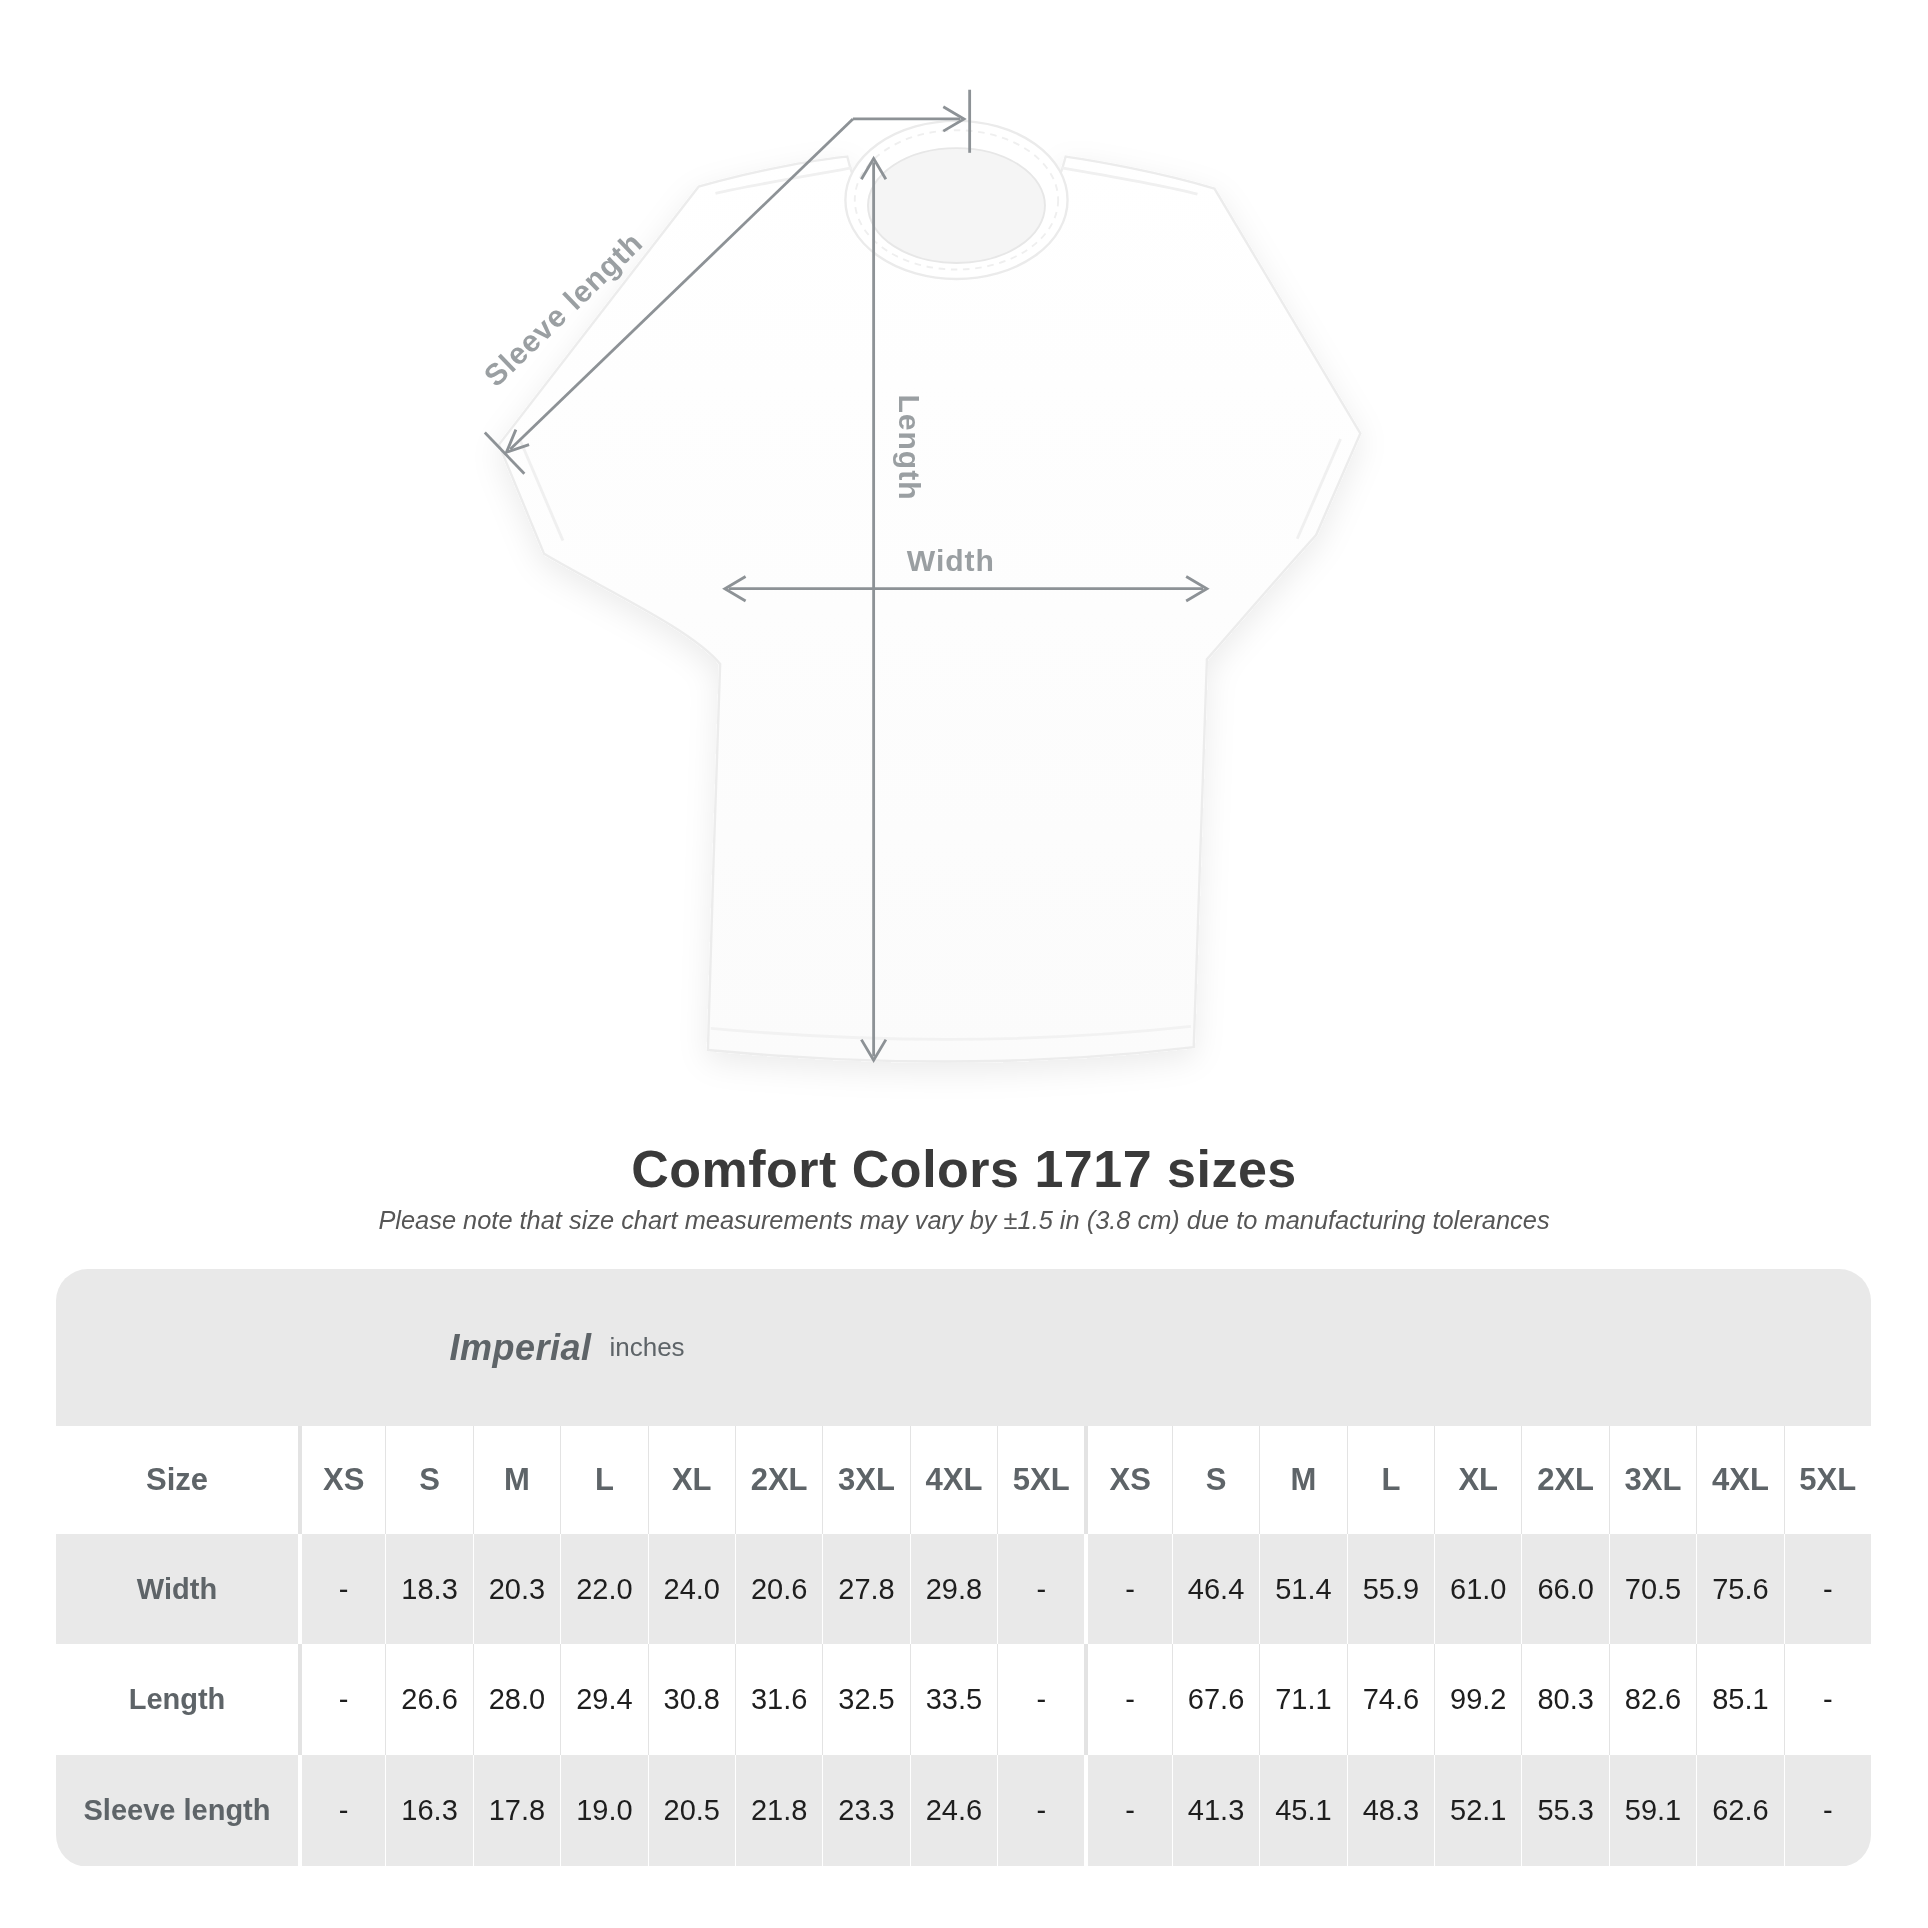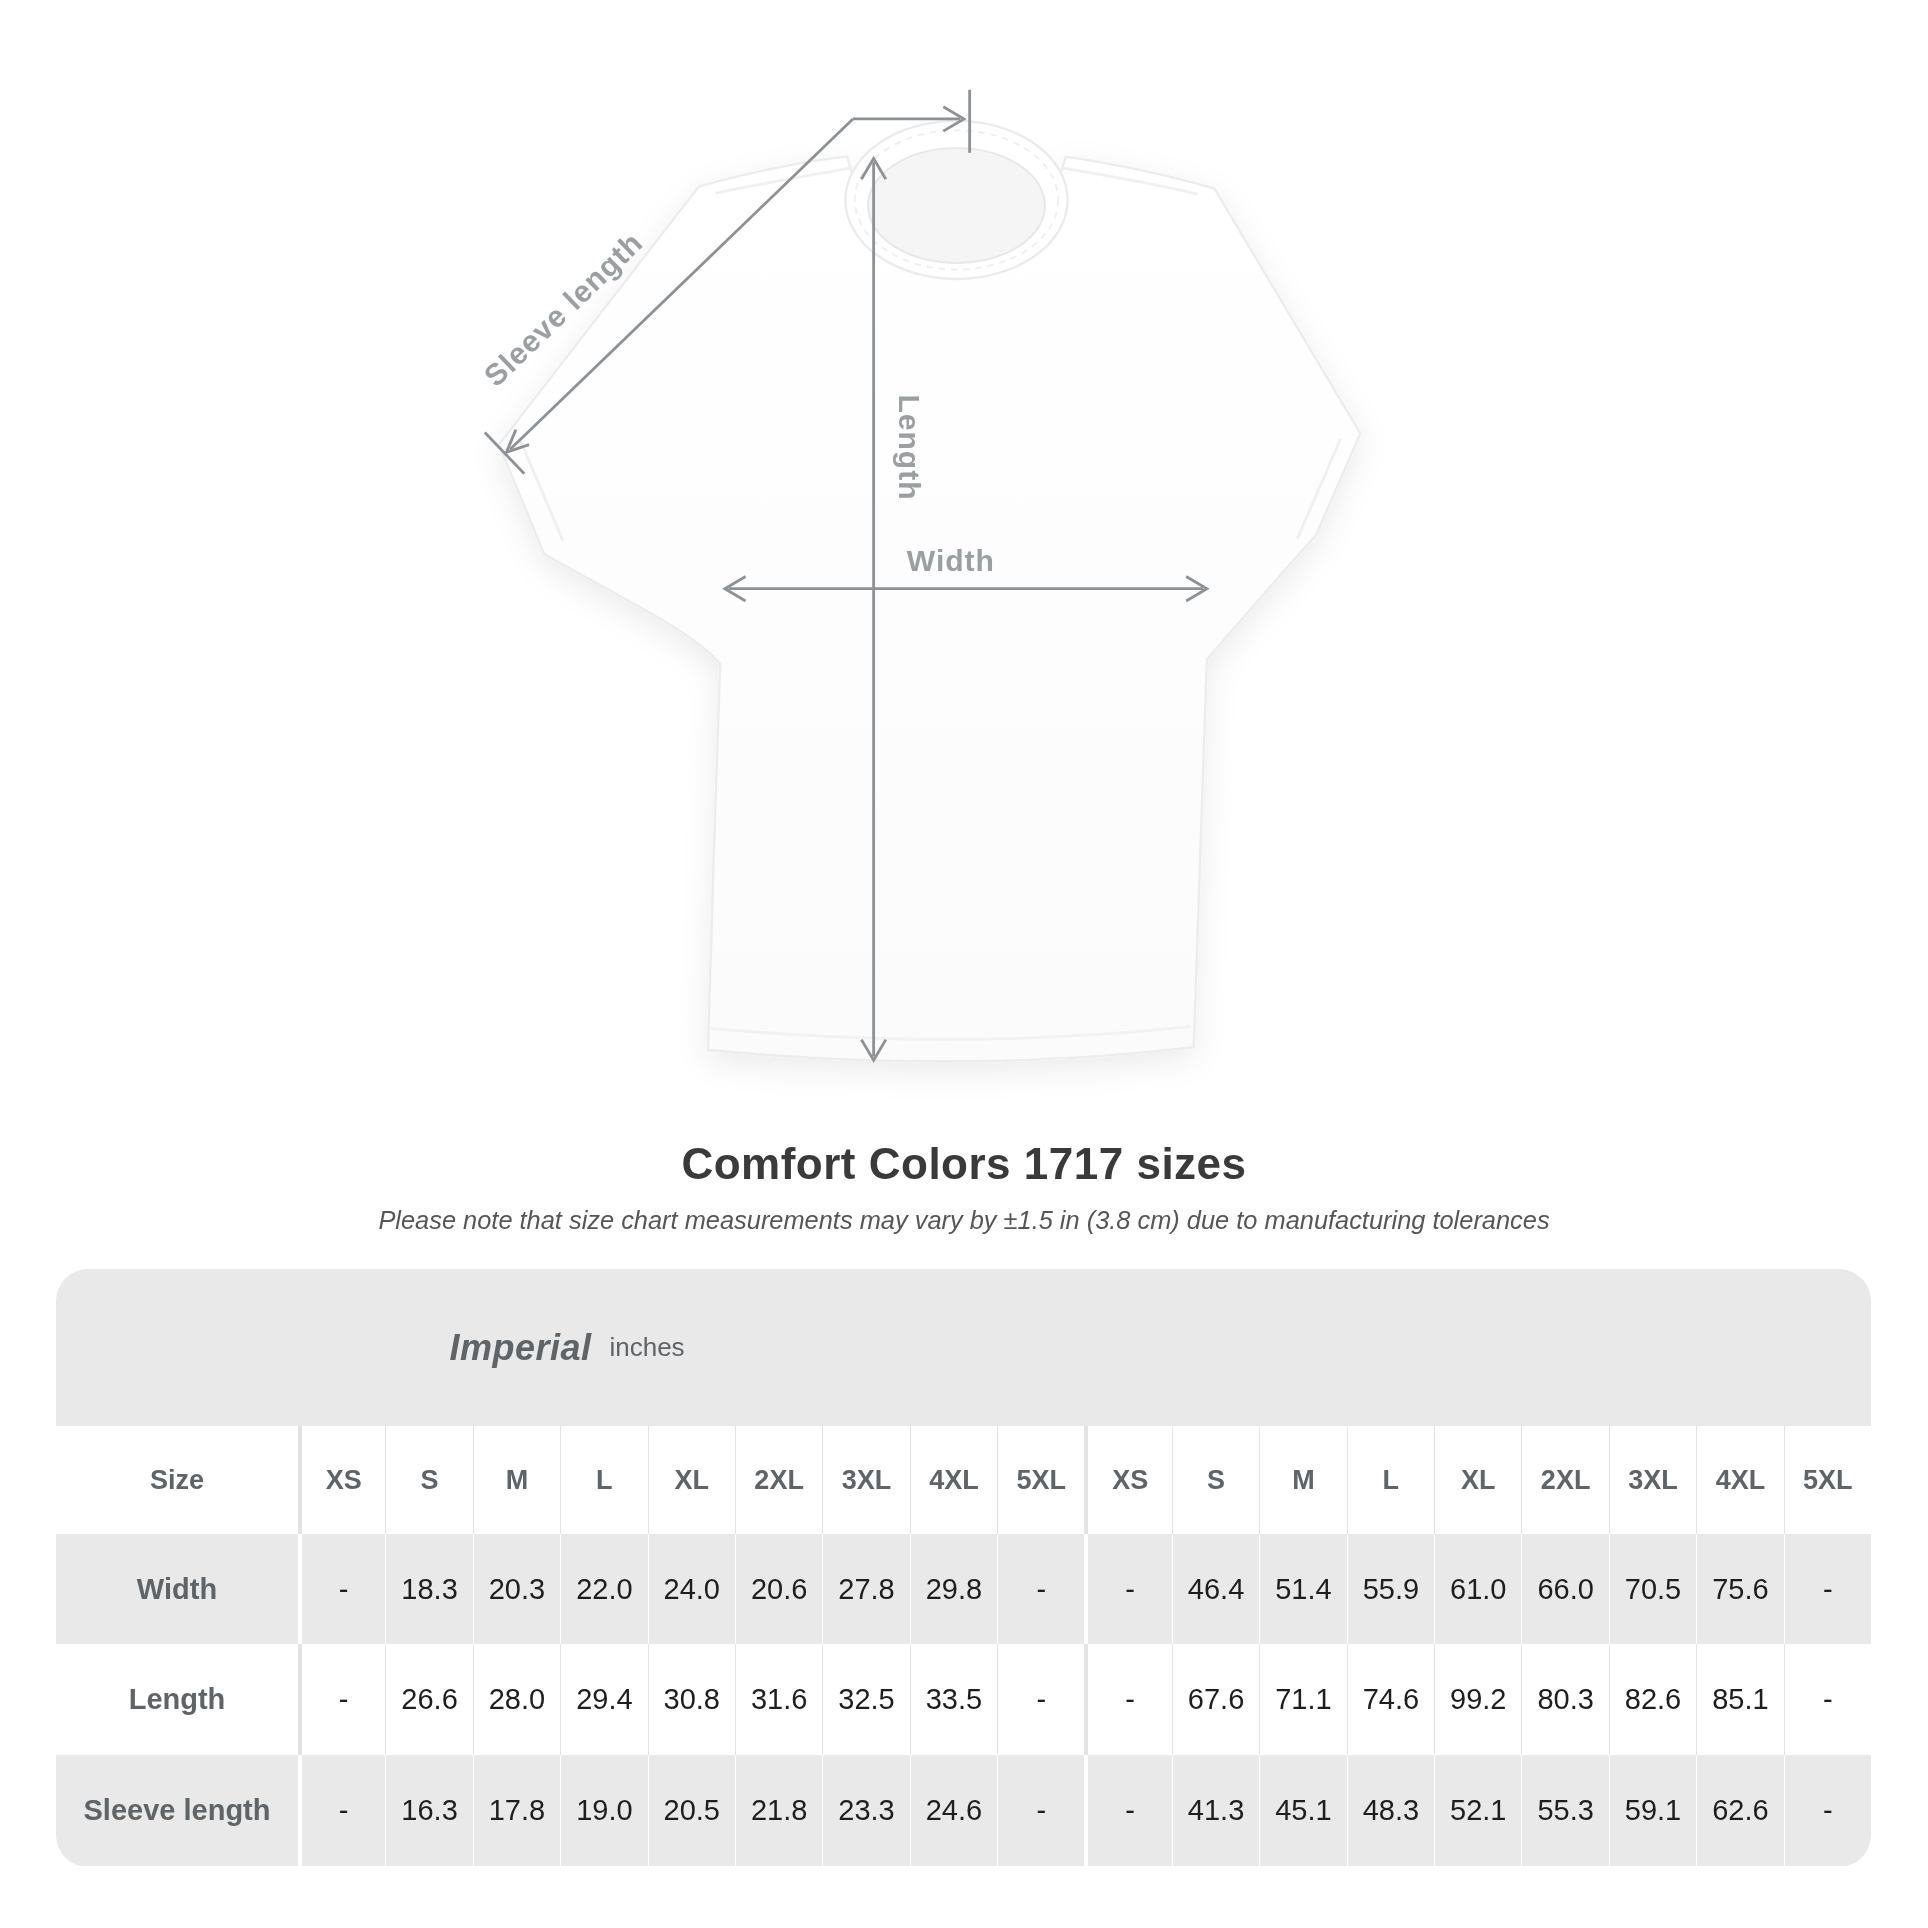--- a/index.html
+++ b/index.html
@@ -4,40 +4,40 @@
 <style>
   html,body{margin:0;padding:0;background:#ffffff;}
   #canvas{position:relative;width:1928px;height:1928px;background:#ffffff;overflow:hidden;
           font-family:"Liberation Sans", sans-serif;}
 
   
   #diagram{position:absolute;left:0;top:0;}
 
   
   .title{position:absolute;top:1139px;left:0;width:100%;text-align:center;
-         font-size:44px;font-weight:bold;color:#3a3a3a;letter-spacing:0.5px;}
+         font-size:52px;font-weight:bold;color:#3a3a3a;letter-spacing:0.5px;}
   .subtitle{position:absolute;top:1206px;left:0;width:100%;text-align:center;
             font-size:25.4px;font-style:italic;color:#565656;}
 
   
   .size-table{position:absolute;left:56px;top:1269px;width:1815px;height:598px;
               border-radius:32px;overflow:hidden;}
   .row{display:grid;width:100%;}
   .row.units{grid-template-columns:1022px 1fr;}
   .row.cells{grid-template-columns:242px repeat(18,1fr);}
   .bg-gray{background:#e9e9e9;--sep:#ffffff;}
   .bg-white{background:#ffffff;--sep:#e3e3e3;}
   .row.cells > *{display:flex;align-items:center;justify-content:center;}
   .row.cells > *:nth-child(n+2){border-left:1.9px solid var(--sep);}
   .row.cells > *:nth-child(2),
   .row.cells > *:nth-child(11){border-left-width:4.7px;}
   .unit-head{display:flex;flex-direction:row;align-items:center;justify-content:center;gap:18px;}
   .unit-name{font-size:36px;font-weight:bold;font-style:italic;color:#5e6468;letter-spacing:0.5px;}
   .unit-sub{font-size:26px;color:#5e6468;}
-  .size-cell{font-size:27px;font-weight:bold;color:#5e6468;}
+  .size-cell{font-size:31px;font-weight:bold;color:#5e6468;}
   .row-label{font-size:29px;font-weight:bold;color:#5e6468;}
   .value{font-size:29px;color:#1e1e1e;}
 
   .svg-label{font-family:"Liberation Sans", sans-serif;font-size:32px;font-weight:bold;
              fill:#9a9fa2;letter-spacing:1px;}
 </style>
 </head>
 <body>
 
 <div id="canvas">

